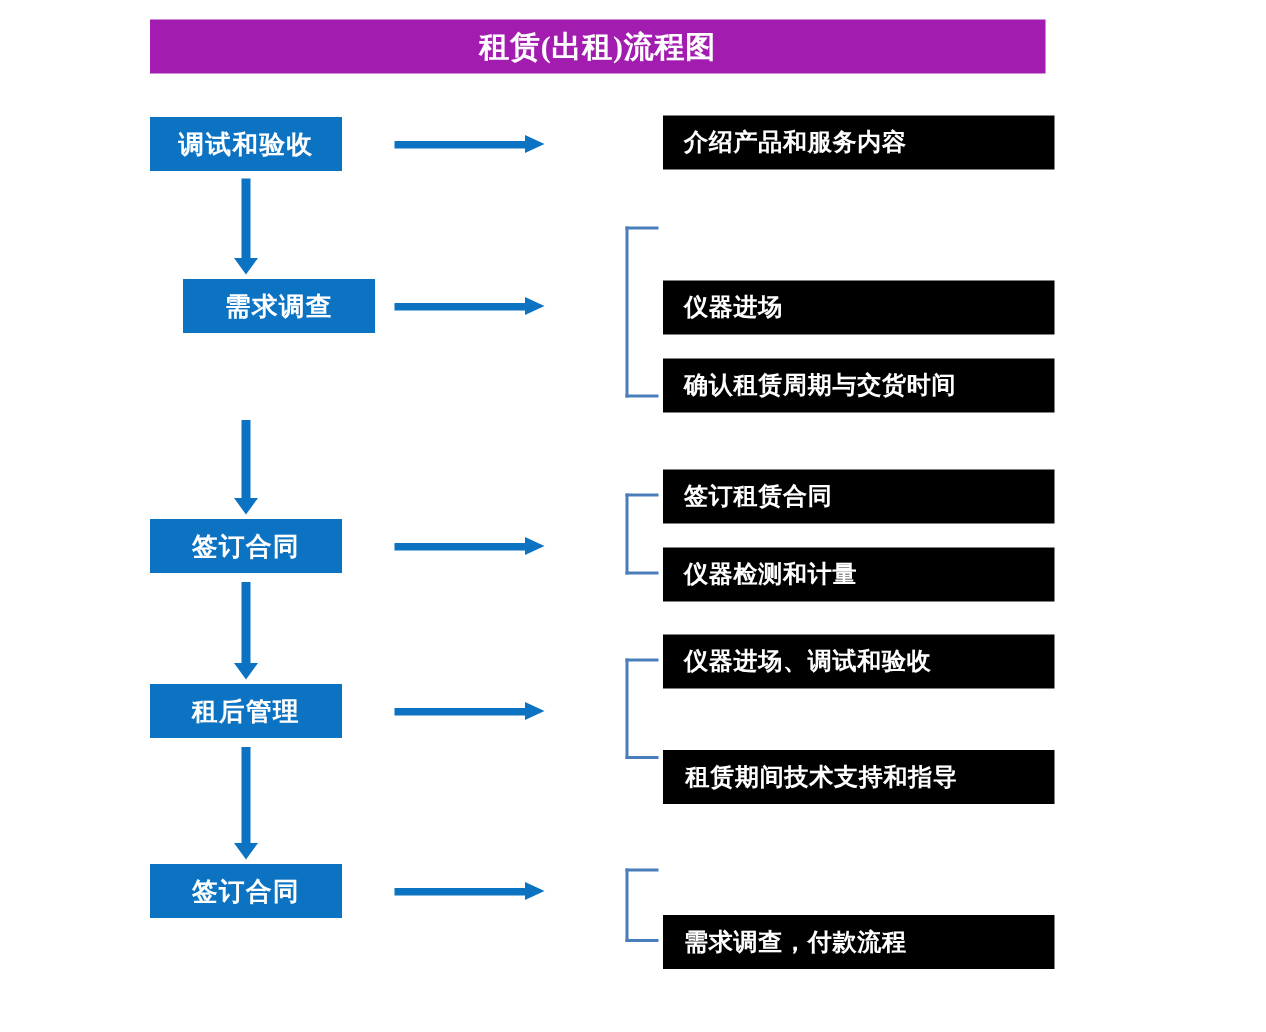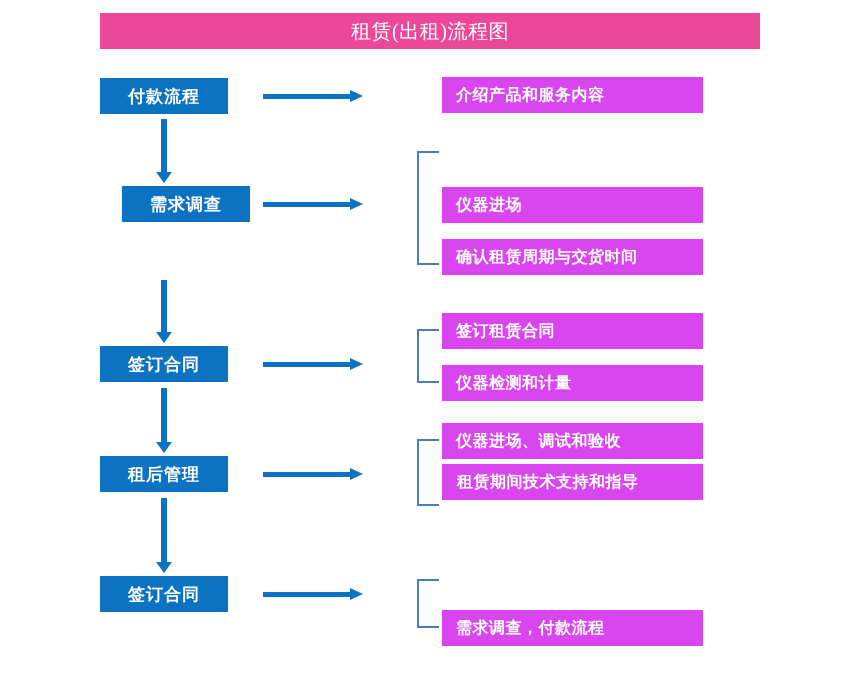--- a/index.html
+++ b/index.html
@@ -16,26 +16,26 @@
     position: relative;
     width: 844px;
     height: 688px;
   }
 
   
   .title-bar {
     position: absolute;
     left: 100px;
     top: 13px;
-    width: 660px;
+    width: 597px;
     height: 36px;
-    background: #ec4899;
+    background: #a21caf;
     color: #ffffff;
     font-size: 20px;
-    font-weight: normal;
+    font-weight: bold;
     display: flex;
     align-items: center;
     justify-content: center;
     letter-spacing: 0.5px;
   }
 
   
   .stage-box {
     position: absolute;
     left: 100px;
@@ -50,21 +50,21 @@
     justify-content: center;
     letter-spacing: 1px;
   }
 
   
   .detail-box {
     position: absolute;
     left: 442px;
     width: 261px;
     height: 36px;
-    background: #d946ef;
+    background: #000000;
     color: #ffffff;
     font-size: 16px;
     font-weight: bold;
     display: flex;
     align-items: center;
     padding-left: 14px;
     letter-spacing: 0.5px;
   }
 
   
@@ -128,21 +128,21 @@
     border-right: none;
   }
 </style>
 </head>
 <body>
 
 <div id="canvas">
 
   <div class="title-bar">租赁(出租)流程图</div>
 
-  <div class="stage-box" style="top:78px;">付款流程</div>
+  <div class="stage-box" style="top:78px;">调试和验收</div>
 
   <div class="stage-box" style="top:186px;margin-left:22px;">需求调查</div>
 
   <div class="stage-box" style="top:346px;">签订合同</div>
 
   <div class="stage-box" style="top:456px;">租后管理</div>
 
   <div class="stage-box" style="top:576px;">签订合同</div>
 
   <div class="v-arrow" style="top:119px; height:64px;">
@@ -204,18 +204,18 @@
   <div class="detail-box" style="top:187px;">仪器进场</div>
 
   <div class="detail-box" style="top:239px;">确认租赁周期与交货时间</div>
 
   <div class="detail-box" style="top:313px;">签订租赁合同</div>
 
   <div class="detail-box" style="top:423px;">仪器进场、调试和验收</div>
 
   <div class="detail-box" style="top:365px;">仪器检测和计量</div>
 
-  <div class="detail-box" style="top:464px;padding-left:15px;">租赁期间技术支持和指导</div>
+  <div class="detail-box" style="top:500px;padding-left:15px;">租赁期间技术支持和指导</div>
 
 
   <div class="detail-box" style="top:610px;">需求调查，付款流程</div>
 
 </div>
 
 </body></html>

